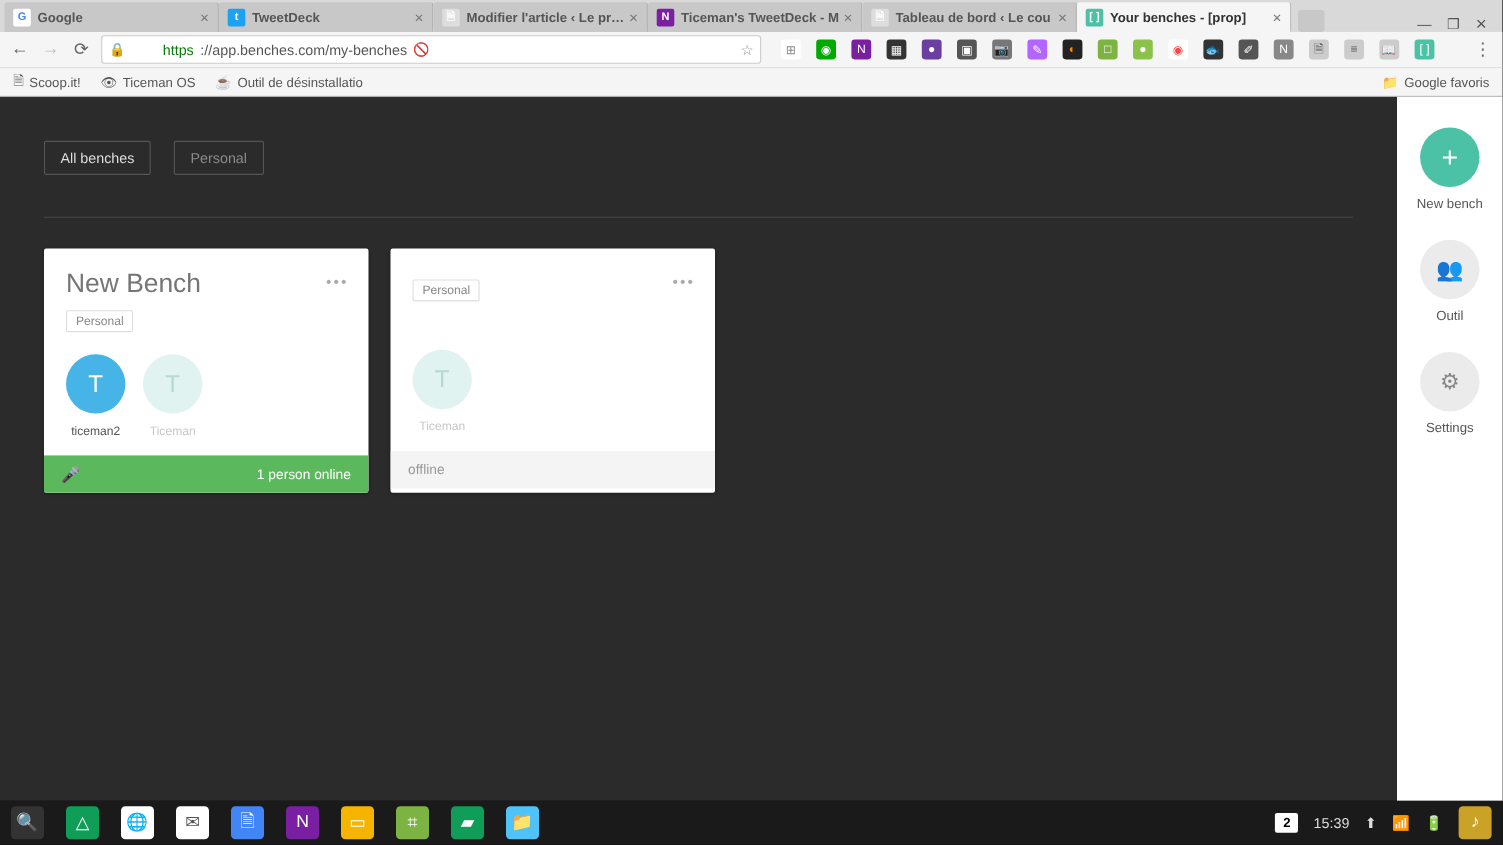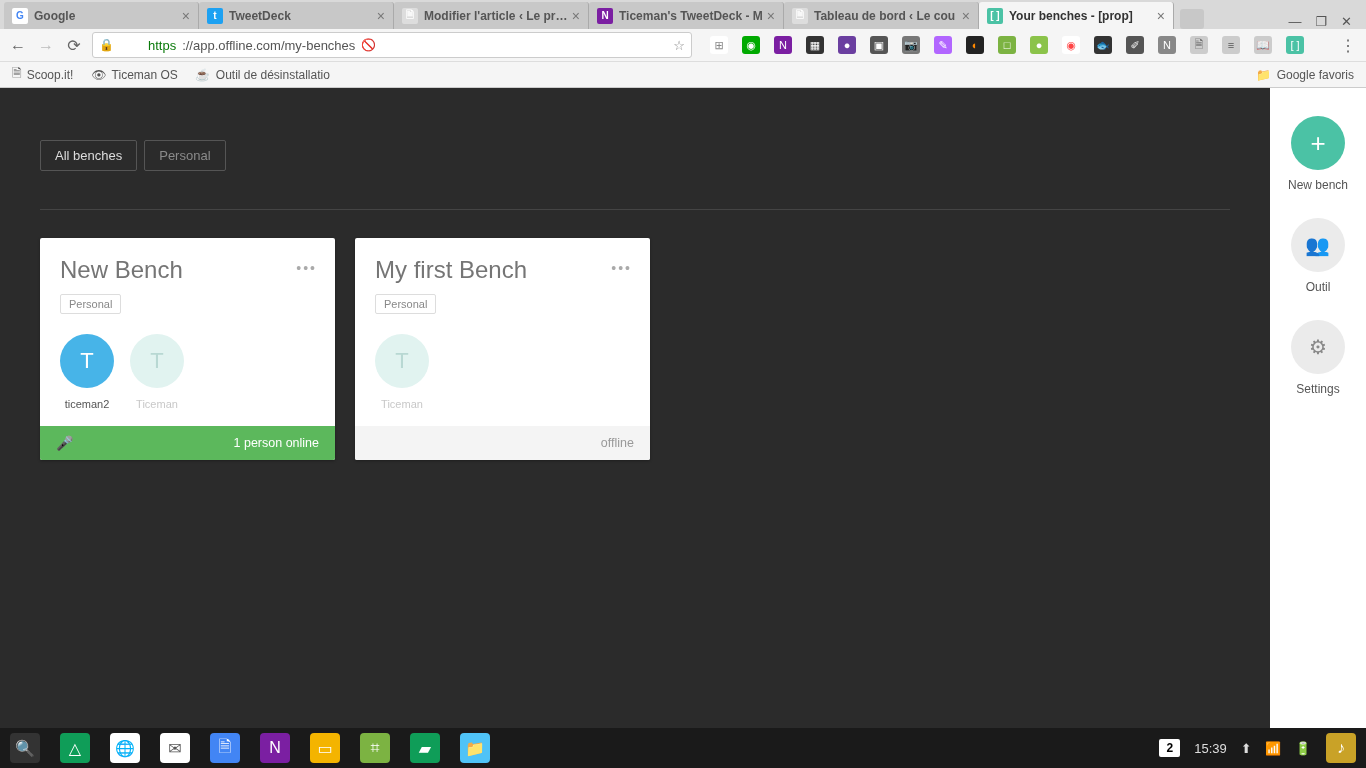--- a/index.html
+++ b/index.html
@@ -27,42 +27,42 @@
 .addr-icons-right { display:flex; gap:14px; align-items:center; margin-left:10px;}
 .ext-icon { width:18px; height:18px; border-radius:3px; display:flex; align-items:center; justify-content:center; font-size:11px; color:#fff; }
 
 .bookbar { height:26px; background:#f5f5f5; display:flex; align-items:center; padding:0 12px; gap:18px; font-size:12px; color:#555; border-bottom:1px solid #ccc;}
 .bookbar .bk { display:flex; align-items:center; gap:5px;}
 .bookbar .af { margin-left:auto; display:flex; align-items:center; gap:5px;}
 
 
 .page { position:absolute; top:88px; left:0; right:0; bottom:40px; background:#2b2b2b; display:flex;}
 .content { flex:1; padding:40px; overflow:auto;}
-.filters { display:flex; gap:7px;margin-top:12px; }
+.filters { display:flex; gap:21px; }
 .filter-btn { border:1px solid #555; color:#ddd; padding:7px 14px; border-radius:2px; font-size:13px; background:transparent;}
 .filter-btn.inactive{ color:#8a8a8a;}
 .hr { border:none; border-top:1px solid #444; margin:38px 0 28px 0; }
 
 .cards { display:flex; gap:20px; }
 .card { width:295px; background:#fff; border-radius:2px; overflow:hidden; box-shadow:0 1px 3px rgba(0,0,0,.3); }
 .card-head { padding:18px 20px 8px 20px; position:relative; min-height:80px;}
 .card-title { font-size:24px; color:#757575; font-weight:400;}
 .tag { display:inline-block; border:1px solid #ddd; color:#888; font-size:11px; padding:3px 8px; margin-top:10px; border-radius:2px;}
 .dots { position:absolute; top:22px; right:18px; color:#aaa; letter-spacing:2px; font-size:14px;}
 .members { display:flex; gap:16px; padding:12px 20px 16px 20px; }
 .member { text-align:center; }
 .avatar { width:54px; height:54px; border-radius:50%; display:flex; align-items:center; justify-content:center; font-size:22px; color:#fff; }
 .avatar.blue { background:#47b4e8; }
 .avatar.pale { background:#e1f3f0; color:#b8d8d3;}
 .member-name { font-size:11px; color:#555; margin-top:10px;}
 .member-name.pale{ color:#c8c8c8;}
 .card-foot { height:34px; display:flex; align-items:center; padding:0 16px; font-size:12.5px;}
 .card-foot.online { background:#5cb85c; color:#fff; justify-content:space-between;}
 .card-foot.online .mic{ font-size:14px;}
-.card-foot.offline{ background:#f4f4f4; color:#999; justify-content:flex-end;}
+.card-foot.offline{ background:#f4f4f4; color:#999; justify-content:flex-start;}
 
 
 .rail { width:96px; background:#fff; display:flex; flex-direction:column; align-items:center; padding-top:28px; gap:26px;}
 .rail-item { display:flex; flex-direction:column; align-items:center; gap:8px; color:#555; font-size:12px;}
 .rail-icon { width:54px; height:54px; border-radius:50%; display:flex; align-items:center; justify-content:center; font-size:26px;}
 .rail-icon.plus{ background:#4bc2a5; color:#fff;}
 .rail-icon.grey{ background:#ebebeb; color:#888; font-size:20px;}
 
 
 .taskbar { position:absolute; bottom:0; left:0; right:0; height:40px; background:#1a1a1a; display:flex; align-items:center; padding:0 10px; gap:20px;}
@@ -113,21 +113,21 @@
         <span>✕</span>
       </div>
     </div>
   <div class="toolbar">
     <span class="nav-btn">←</span>
     <span class="nav-btn disabled">→</span>
     <span class="nav-btn">⟳</span>
     <div class="addr-wrap">
       <span class="lock">🔒</span>
       <span class="scheme">https</span>
-        <span class="rest"><span>://app.offline.com</span><span>/my-benches</span></span>
+        <span class="rest"><span>://app.benches.com</span><span>/my-benches</span></span>
       <span style="color:#d33;font-size:12px;">🚫</span>
       <span class="star">☆</span>
     </div>
     <div class="addr-icons-right" id="extensions-tray">
         <span class="ext-icon" style="background: rgb(255, 255, 255); color: rgb(136, 136, 136);">⊞</span>
         <span class="ext-icon" style="background: rgb(0, 170, 0); color: rgb(255, 255, 255);">◉</span>
         <span class="ext-icon" style="background: rgb(123, 31, 162); color: rgb(255, 255, 255);">N</span>
         <span class="ext-icon" style="background: rgb(51, 51, 51); color: rgb(255, 255, 255);">▦</span>
         <span class="ext-icon" style="background: rgb(107, 63, 160); color: rgb(255, 255, 255);">●</span>
         <span class="ext-icon" style="background: rgb(85, 85, 85); color: rgb(255, 255, 255);">▣</span>
@@ -187,21 +187,21 @@
               <div class="avatar pale">T</div>
               <div class="member-name pale">Ticeman</div>
             </div>
           </div>
           <div class="card-foot online">
             <span class="mic">🎤</span>
             <span>1 person online</span>
           </div>
         </div>
         <div class="card">
-          <div class="card-head"><div class="card-title">My first Bench</div><span class="tag">Personal</span><span class="dots">•••</span></div>
+          <div class="card-head"><span class="tag">Personal</span><span class="dots">•••</span></div>
           <div class="members">
             <div class="member">
               <div class="avatar pale">T</div>
               <div class="member-name pale">Ticeman</div>
             </div>
           </div>
           <div class="card-foot offline">
             <span>offline</span>
           </div>
         </div>

